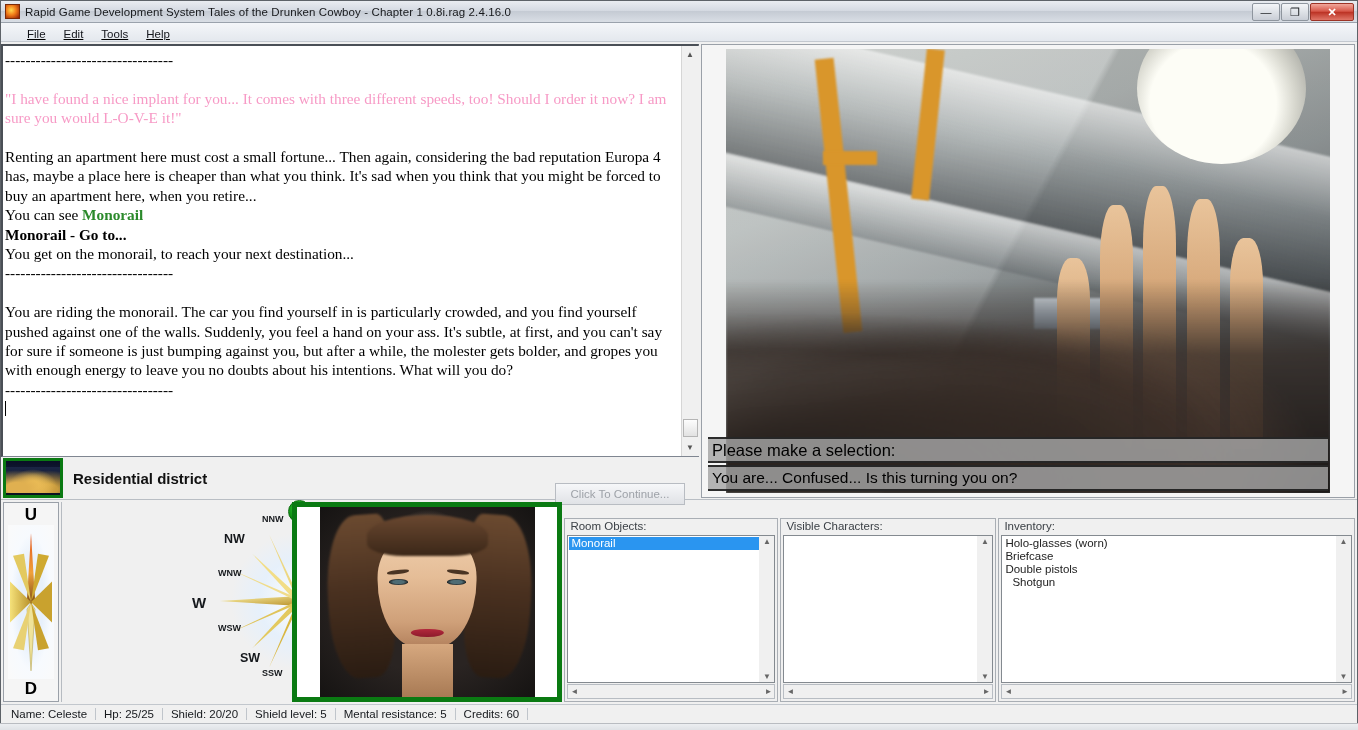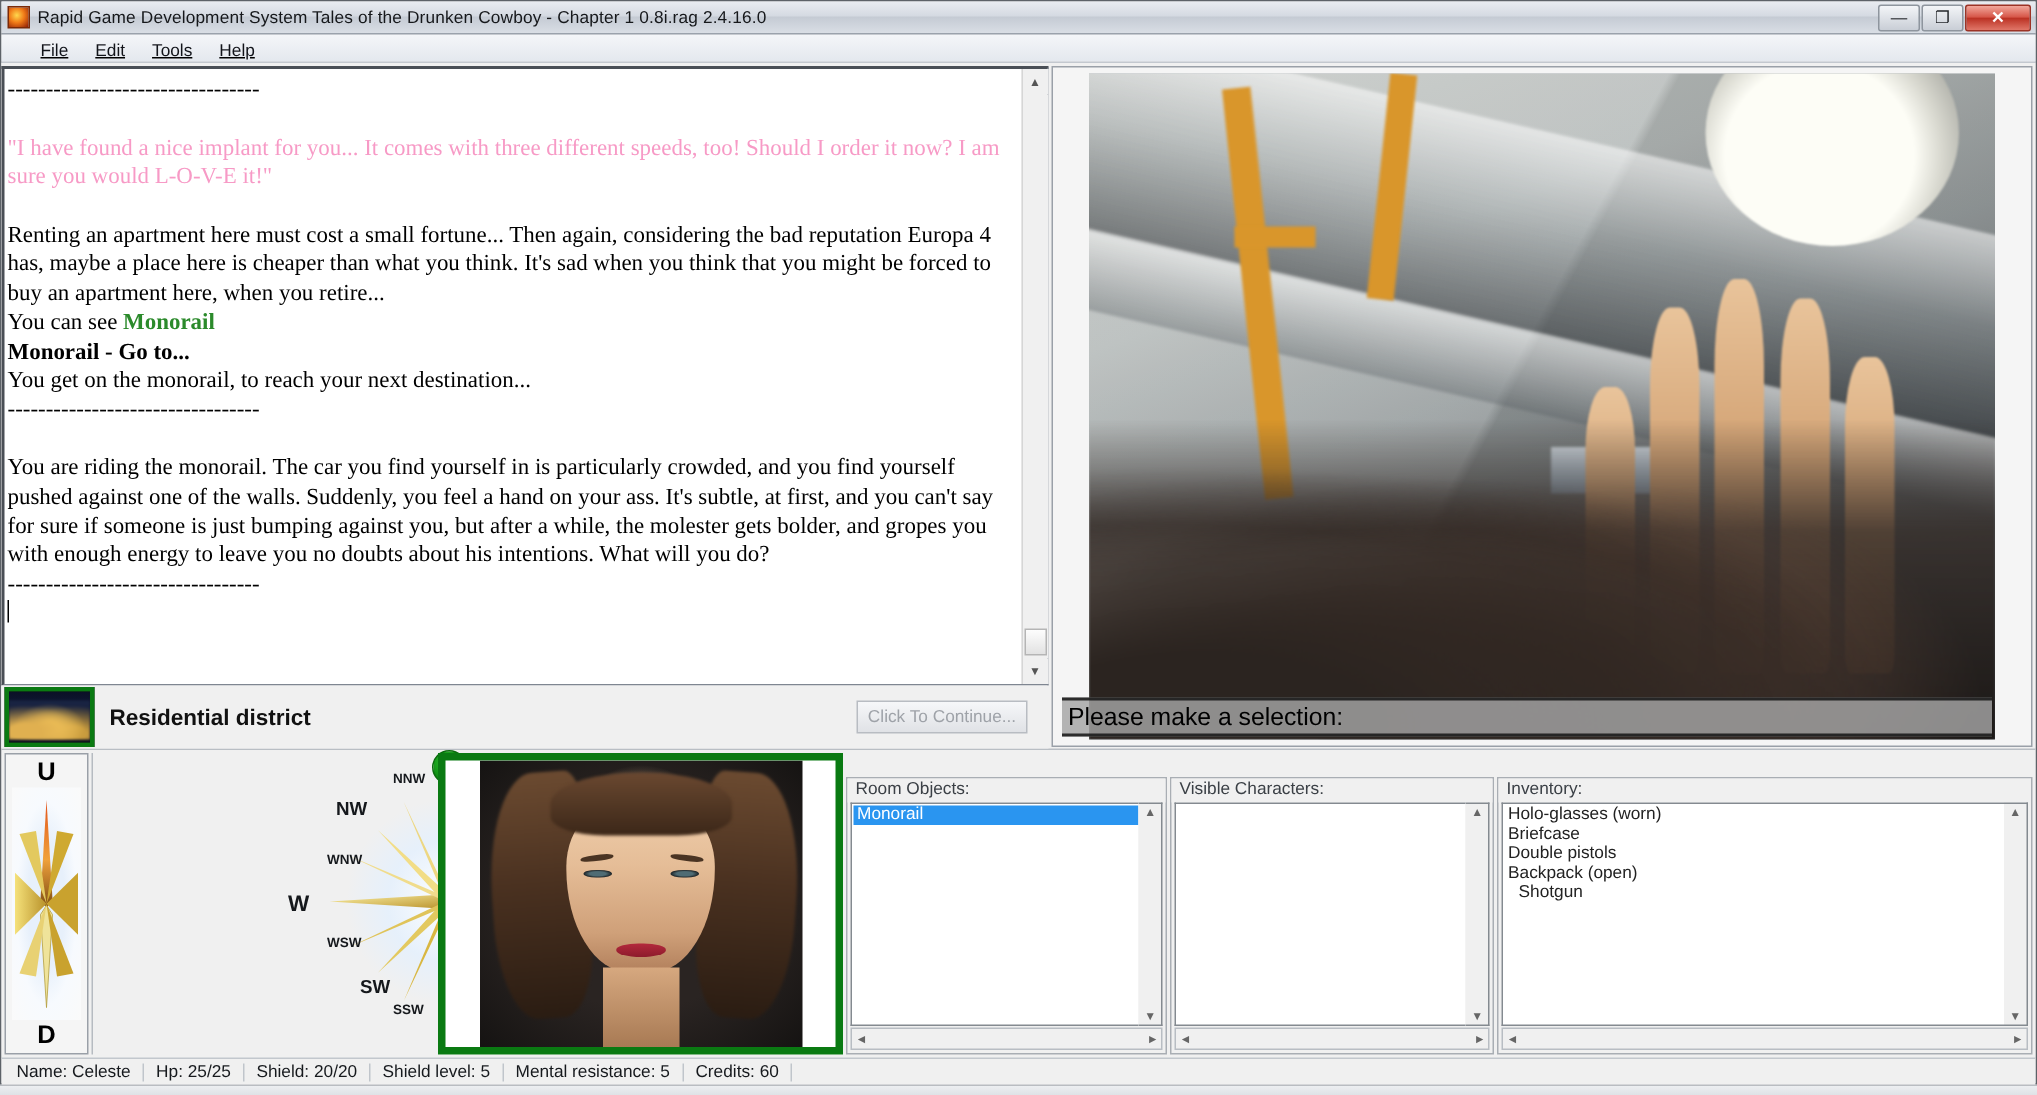--- a/index.html
+++ b/index.html
@@ -145,22 +145,22 @@
        radial-gradient(ellipse at 50% 70%, #f2c45a 0 16%, transparent 62%),
        radial-gradient(ellipse at 78% 85%, #c99c3e 0 16%, transparent 60%),
        linear-gradient(180deg,#1a2544,#0d1428);
      filter: blur(.6px);
   }
   #loc-name {
     font-size: 15px; font-weight: bold; color: #111; white-space: nowrap;
     font-family: "Liberation Sans", sans-serif;
   }
   #continue-btn {
-    position: absolute; right: 14px; top: 10px;
-    width: 114px; height: 22px;
+    position: absolute; right: 14px; top: 26px;
+    width: 130px; height: 22px;
     background: linear-gradient(180deg,#f6f7f9,#e0e2e6);
     border: 1px solid #b8bcc2;
     color: #9ea2a8; font-size: 11.5px;
     display: flex; align-items: center; justify-content: center;
     white-space: nowrap;
   }
 
   
   #right-col {
     flex: 1 1 auto; margin: 2px 2px 1px 2px; position: relative;
@@ -483,20 +483,21 @@
           <div class="finger" style="left:19%; height:74%;"></div>
           <div class="finger" style="left:36%; height:80%;"></div>
           <div class="finger" style="left:53%; height:76%;"></div>
           <div class="finger" style="left:70%; height:64%;"></div>
         </div>
         <div class="crowd"></div>
       </div>
 
       <div id="selection-overlay">
         <div class="sel-line header">Please make a selection:</div>
+        <div class="sel-line option">You are... Confused... Is this turning you on?</div>
       </div>
     </div>
 
   </div>
 
   <div id="lower">
 
     <div id="ud-panel">
       <div class="ud-label">U</div>
       <div id="ud-rose">
@@ -638,21 +639,20 @@
         </div>
       </div>
 
       <div class="listbox-panel inv">
         <div class="lb-title">Inventory:</div>
         <div class="lb-body">
           <div class="lb-items">
             <div class="lb-item">Holo-glasses (worn)</div>
             <div class="lb-item">Briefcase</div>
             <div class="lb-item">Double pistols</div>
-            <div class="lb-item">Backpack (open)</div>
             <div class="lb-item indent">Shotgun</div>
           </div>
           <div class="lb-vscroll">
             <div class="lb-arrow">▲</div>
             <div class="lb-arrow">▼</div>
           </div>
         </div>
         <div class="lb-hscroll">
           <span class="lb-arrow">◄</span>
           <span class="lb-arrow">►</span>

